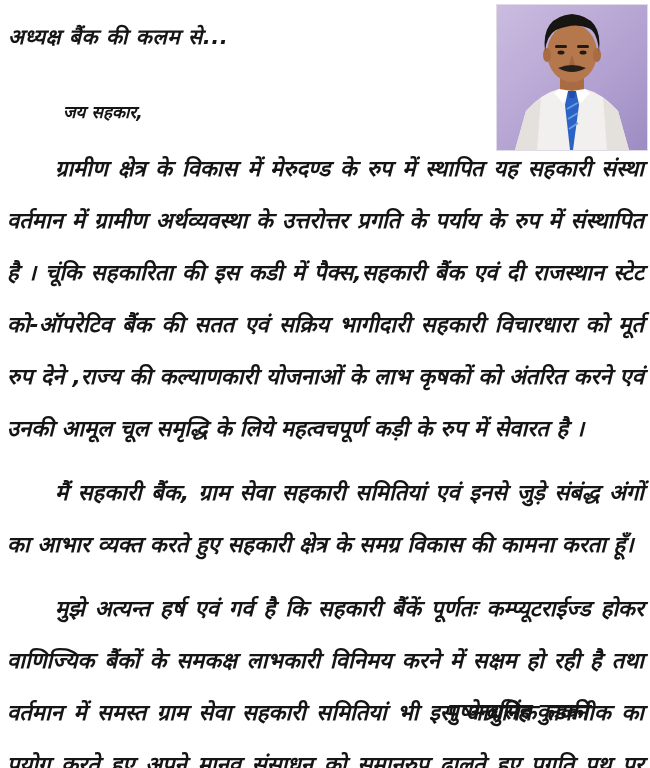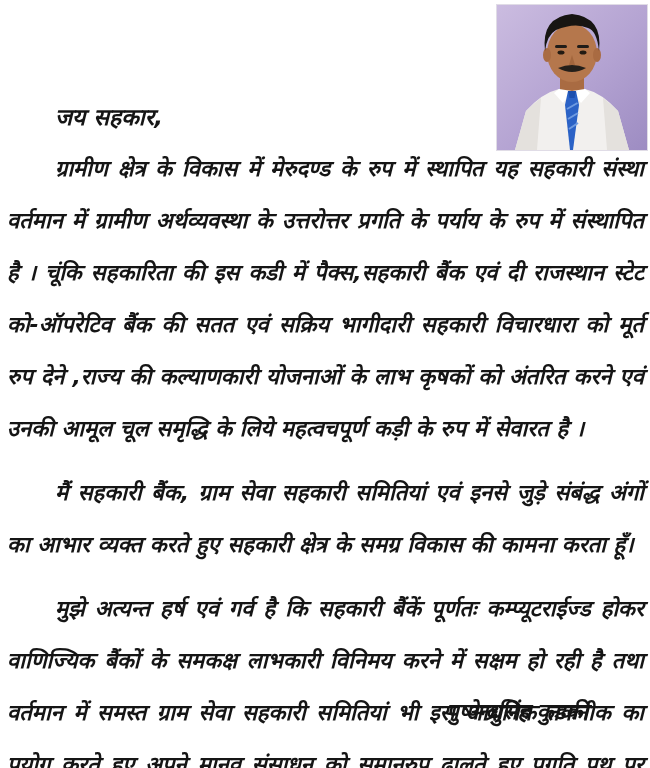--- a/index.html
+++ b/index.html
@@ -27,22 +27,22 @@
     top:4px;
     right:2px;
     width:150px;
     height:145px;
     border:1px solid #e0dce6;
     box-sizing:content-box;
   }
   .salutation{
     position:absolute;
     top:100px;
-    left:55px;
-    font-size:23px;
+    left:63px;
+    font-size:17px;
   }
   .letter-body{
     position:absolute;
     top:143px;
     left:7px;
     width:637px;
     font-size:22px;
     line-height:52px;
     text-align:justify;
   }
@@ -56,20 +56,21 @@
     font-size:22px;
     line-height:36px;
   }
   .signature .sig-title{font-size:24px;margin-top:48px;}
 </style>
 </head>
 <body>
 
 <div class="page">
 
+  <div class="header">अध्यक्ष बैंक की कलम से...</div>
 
   <div class="photo">
     <svg width="150" height="145" viewBox="0 0 150 145" xmlns="http://www.w3.org/2000/svg">
       <defs>
         <linearGradient id="bg" x1="0" y1="0" x2="1" y2="1">
           <stop offset="0" stop-color="#cbbce0"></stop>
           <stop offset="0.55" stop-color="#b4a3d2"></stop>
           <stop offset="1" stop-color="#9d8cc2"></stop>
         </linearGradient>
       </defs>

